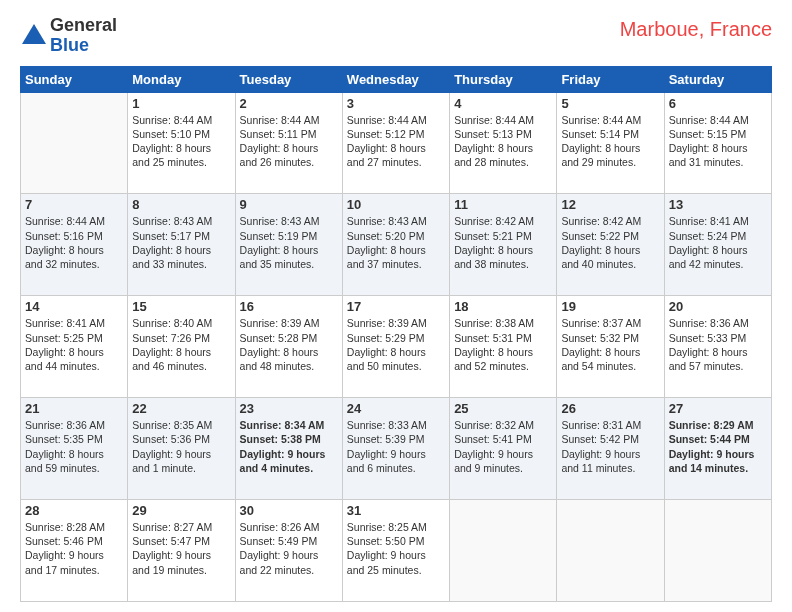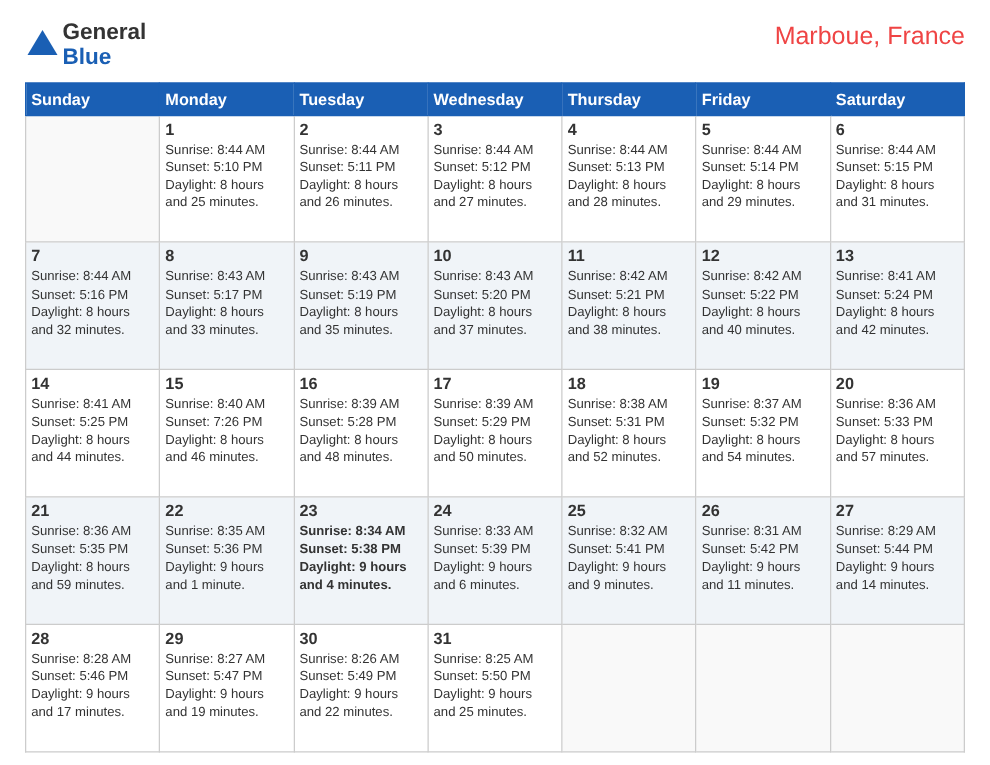--- a/index.html
+++ b/index.html
@@ -300,21 +300,21 @@
 Daylight: 9 hours and 9 minutes.</div>
           </td>
           <td>
             <span class="day-number">26</span>
             <div class="day-info" style="white-space: pre-line;">Sunrise: 8:31 AM
 Sunset: 5:42 PM
 Daylight: 9 hours and 11 minutes.</div>
           </td>
           <td>
             <span class="day-number">27</span>
-            <div class="day-info" style="white-space: pre-line;">Sunrise: 8:29 AM
+            <div class="day-info" style="white-space: pre-line; font-weight: bold;">Sunrise: 8:29 AM
 Sunset: 5:44 PM
 Daylight: 9 hours and 14 minutes.</div>
           </td>
         </tr>
         <tr>
           <td>
             <span class="day-number">28</span>
             <div class="day-info" style="white-space: pre-line;">Sunrise: 8:28 AM
 Sunset: 5:46 PM
 Daylight: 9 hours and 17 minutes.</div>

